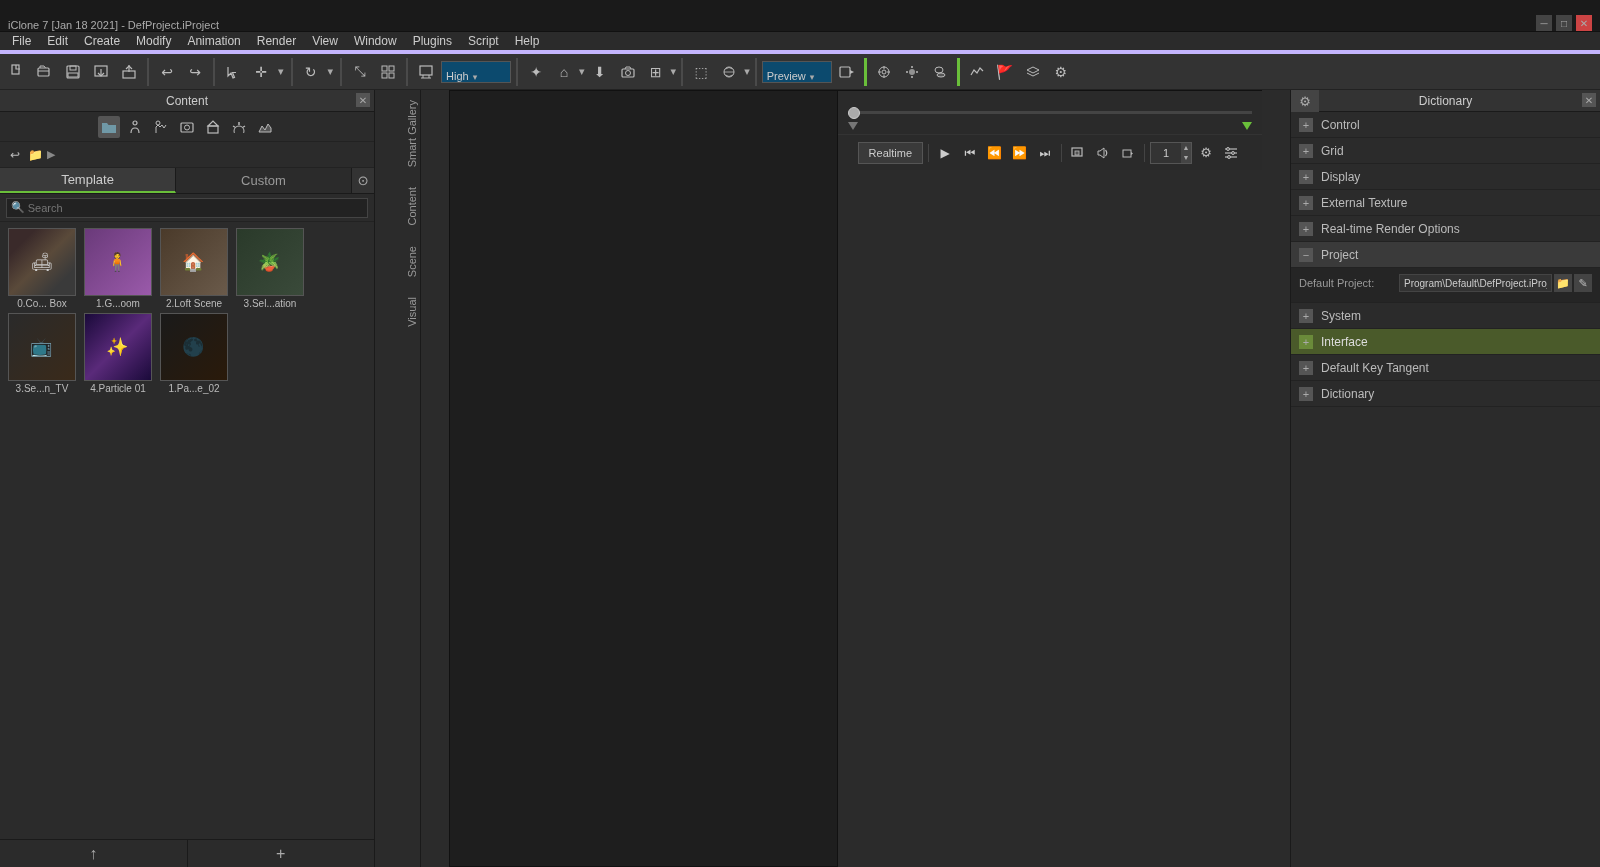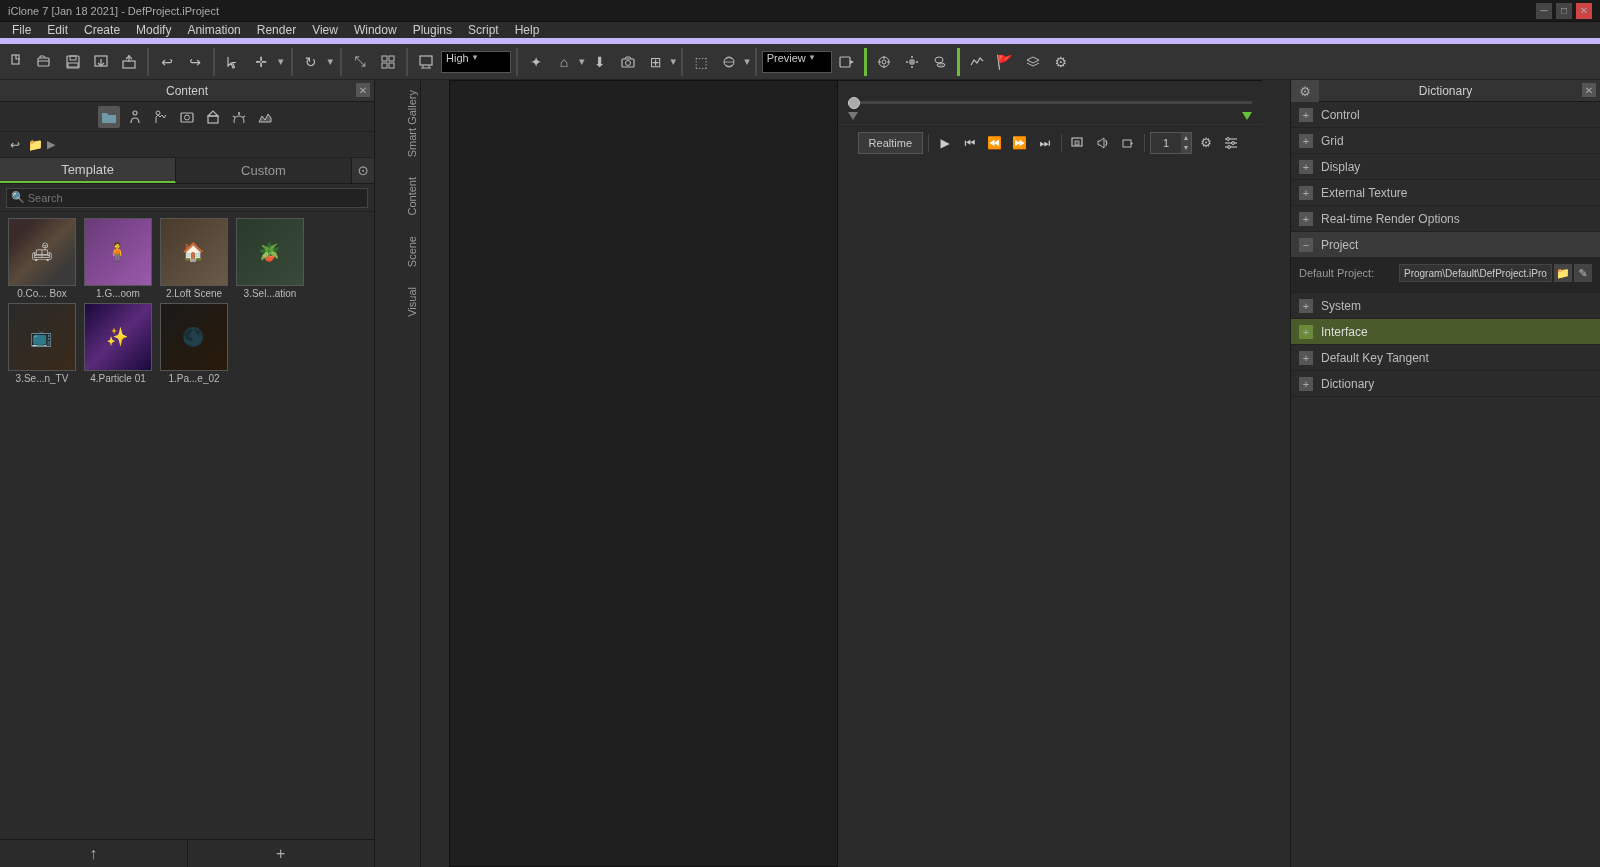--- a/index.html
+++ b/index.html
@@ -9,24 +9,24 @@
       background: #2b2b2b;
       font-family: 'Segoe UI', Arial, sans-serif;
       font-size: 12px;
       color: #ccc;
       overflow: hidden;
       user-select: none;
     }
 
     
     #title-bar {
-      height: 22px;
+      height: 32px;
       background: #1a1a1a;
       display: flex;
-      align-items: center;
+      align-items: flex-end;
       padding: 0 8px;
       color: #aaa;
       font-size: 11px;
       border-bottom: 1px solid #111;
     }
     #title-bar-controls {
       margin-left: auto;
       display: flex;
       gap: 4px;
     }
@@ -38,21 +38,21 @@
       border: none; outline: none;
     }
 
     
     #menu-bar {
       height: 22px;
       background: #2b2b2b;
       display: flex;
       align-items: center;
       padding: 0 4px;
-      border-bottom: 6px solid #c4b5fd;
+      border-bottom: 4px solid #c4b5fd;
     }
     .menu-item {
       padding: 2px 8px;
       font-size: 12px;
       color: #ccc;
       cursor: pointer;
     }
 
     
     #toolbar {
@@ -75,27 +75,27 @@
       background: transparent;
       border: none;
       color: #bbb;
       display: flex; align-items: center; justify-content: center;
       cursor: pointer;
       font-size: 14px;
       border-radius: 2px;
     }
     .tb-dropdown {
       height: 22px;
-      background: #000000;
+      background: #0c4a6e;
       border: 1px solid #555;
       color: #ccc;
       font-size: 11px;
       padding: 0 4px;
       cursor: pointer;
-      display: flex; align-items: flex-start; gap: 4px;
+      display: flex; align-items: flex-end; gap: 4px;
       min-width: 70px;
     }
     .tb-dropdown-arrow { font-size: 9px; color: #aaa; }
     .tb-green-indicator {
       width: 3px; height: 28px;
       background: #6abf3a;
       margin: 0 2px;
     }
 
     

